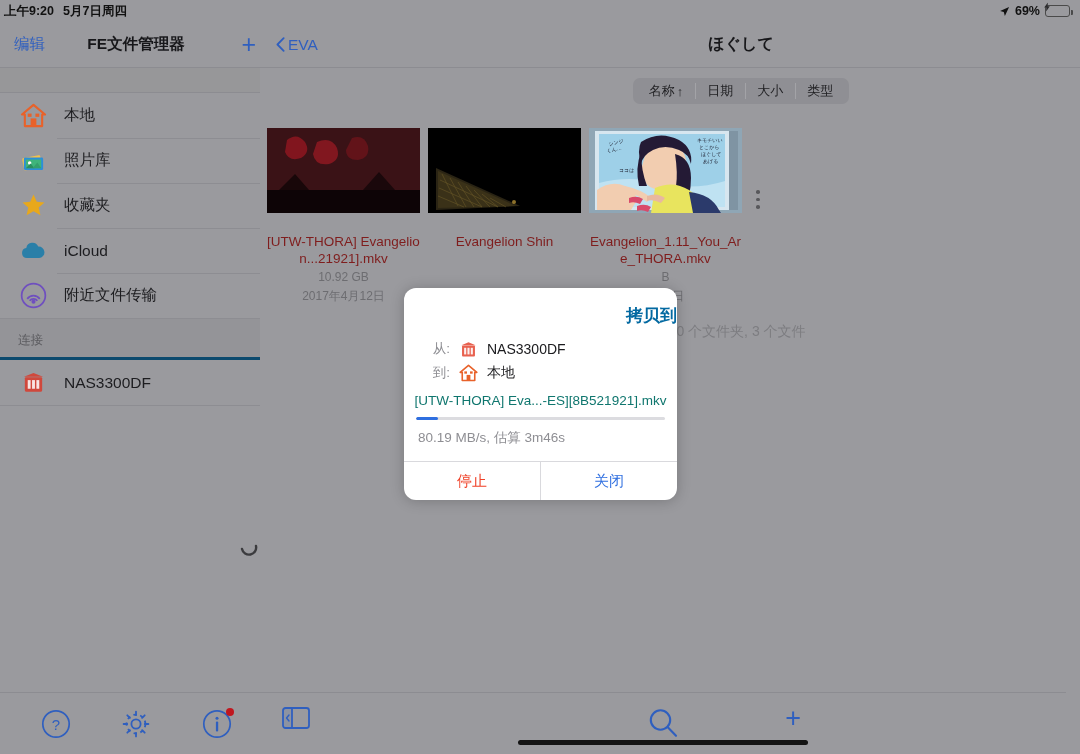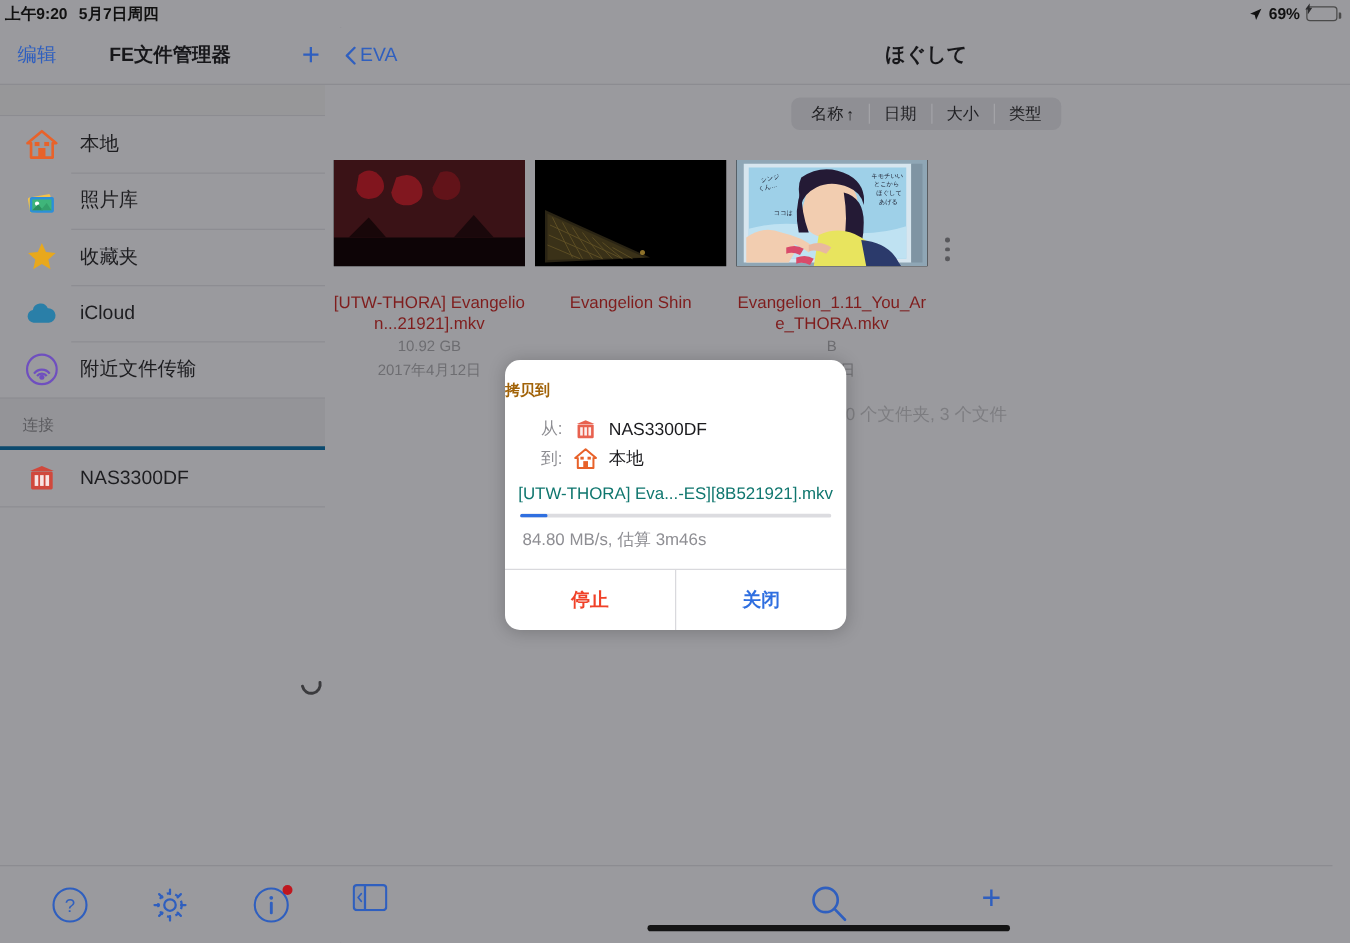--- a/index.html
+++ b/index.html
@@ -155,32 +155,32 @@
   }
   .wm-text { color:#fff; font-size:14px; font-weight:400; letter-spacing:1px; }
   .wm-arrows { position:absolute; right:6px; top:-9px; width:14px; height:16px; }
 
   
   .dialog {
     position:absolute; left:404px; top:288px; width:273px;
     background:#fff; border-radius:12px; overflow:hidden;
     box-shadow:0 1px 14px rgba(0,0,0,.22);
   }
-  .dlg-title { text-align:left; font-size:12px; font-weight:700; color:#a16207; padding:16px 0 10px; }
+  .dlg-title { text-align:right; font-size:17px; font-weight:700; color:#0369a1; padding:16px 0 10px; }
   .dlg-row { display:flex; align-items:center; font-size:14px; color:#1b1b1e; padding:2px 0; }
   .dlg-row .lbl { color:#8e8e93; width:54px; text-align:right; padding-right:8px; font-size:13.5px; }
   .dlg-row .ico { width:20px; height:20px; margin-right:9px; display:flex; align-items:center; justify-content:center; }
   .dlg-file {
     text-align:center; font-size:13.5px; color:#0f766e; padding:8px 6px 0; white-space:nowrap;
     overflow:hidden; text-overflow:ellipsis;
   }
   .dlg-prog { margin:9px 12px 0; height:3px; background:#dcdce0; border-radius:2px; overflow:hidden; }
   .dlg-prog > i { display:block; height:100%; background:#2f6fe0; border-radius:2px; }
   .dlg-stat { padding:9px 0 14px 14px; font-size:13.5px; color:#8e8e93; }
-  .dlg-btns { display:flex; border-top:1px solid #d9d9dd; height:49px;font-weight:bold; }
+  .dlg-btns { display:flex; border-top:1px solid #d9d9dd; height:39px; }
   .dlg-btn { flex:1; display:flex; align-items:center; justify-content:center; font-size:15px; }
   .dlg-btn + .dlg-btn { border-left:1px solid #d9d9dd; }
   .dlg-btn.stop { color:#f04128; }
   .dlg-btn.close { color:#2f6fe0; }
 </style>
 </head>
 <body>
 
 <div id="app">
 
@@ -514,21 +514,21 @@
       </span>
       <span>本地</span>
     </div>
 
     <div class="dlg-file">[UTW-THORA] Eva...-ES][8B521921].mkv</div>
 
     <div class="dlg-prog">
       <i style="width:9%"></i>
     </div>
 
-    <div class="dlg-stat">84.80 MB/s, 估算 3m46s</div>
+    <div class="dlg-stat">80.19 MB/s, 估算 3m46s</div>
 
     <div class="dlg-btns">
       <span class="dlg-btn stop">停止</span>
       <span class="dlg-btn close">关闭</span>
     </div>
   </div>
 
 </div>
 
 </body></html>

